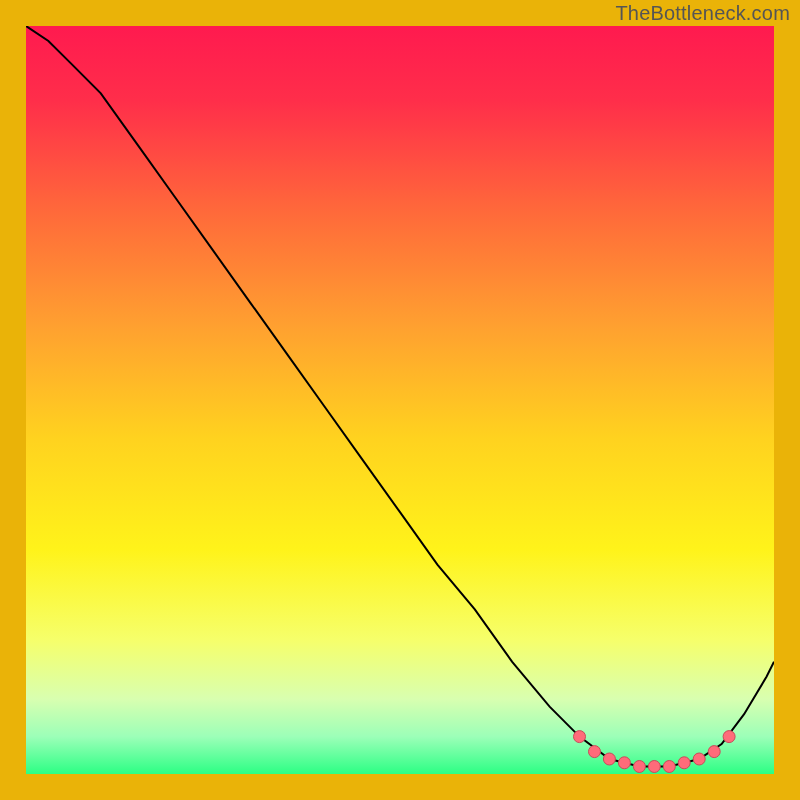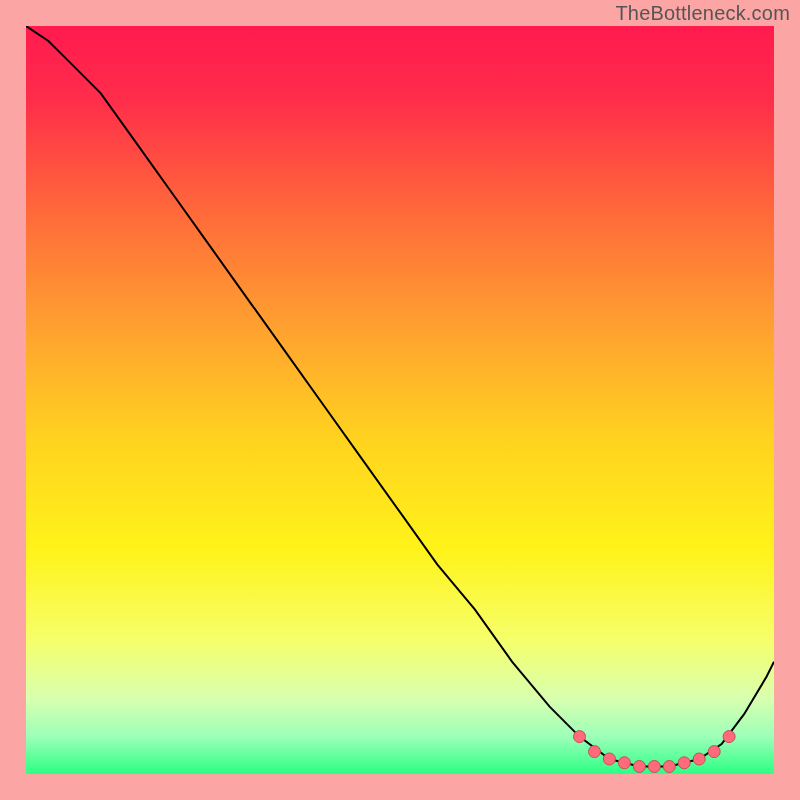--- a/index.html
+++ b/index.html
@@ -8,21 +8,21 @@
     width: 800px;
     height: 800px;
     background: #000;
     font-family: Arial, Helvetica, sans-serif;
     overflow: hidden;
   }
   .frame {
     position: relative;
     width: 800px;
     height: 800px;
-    background: #fca5a5;
+    background: #eab308;
   }
   .watermark {
     position: absolute;
     top: 2px;
     right: 10px;
     color: #555;
     font-size: 20px;
     font-weight: 500;
     letter-spacing: 0.2px;
   }

